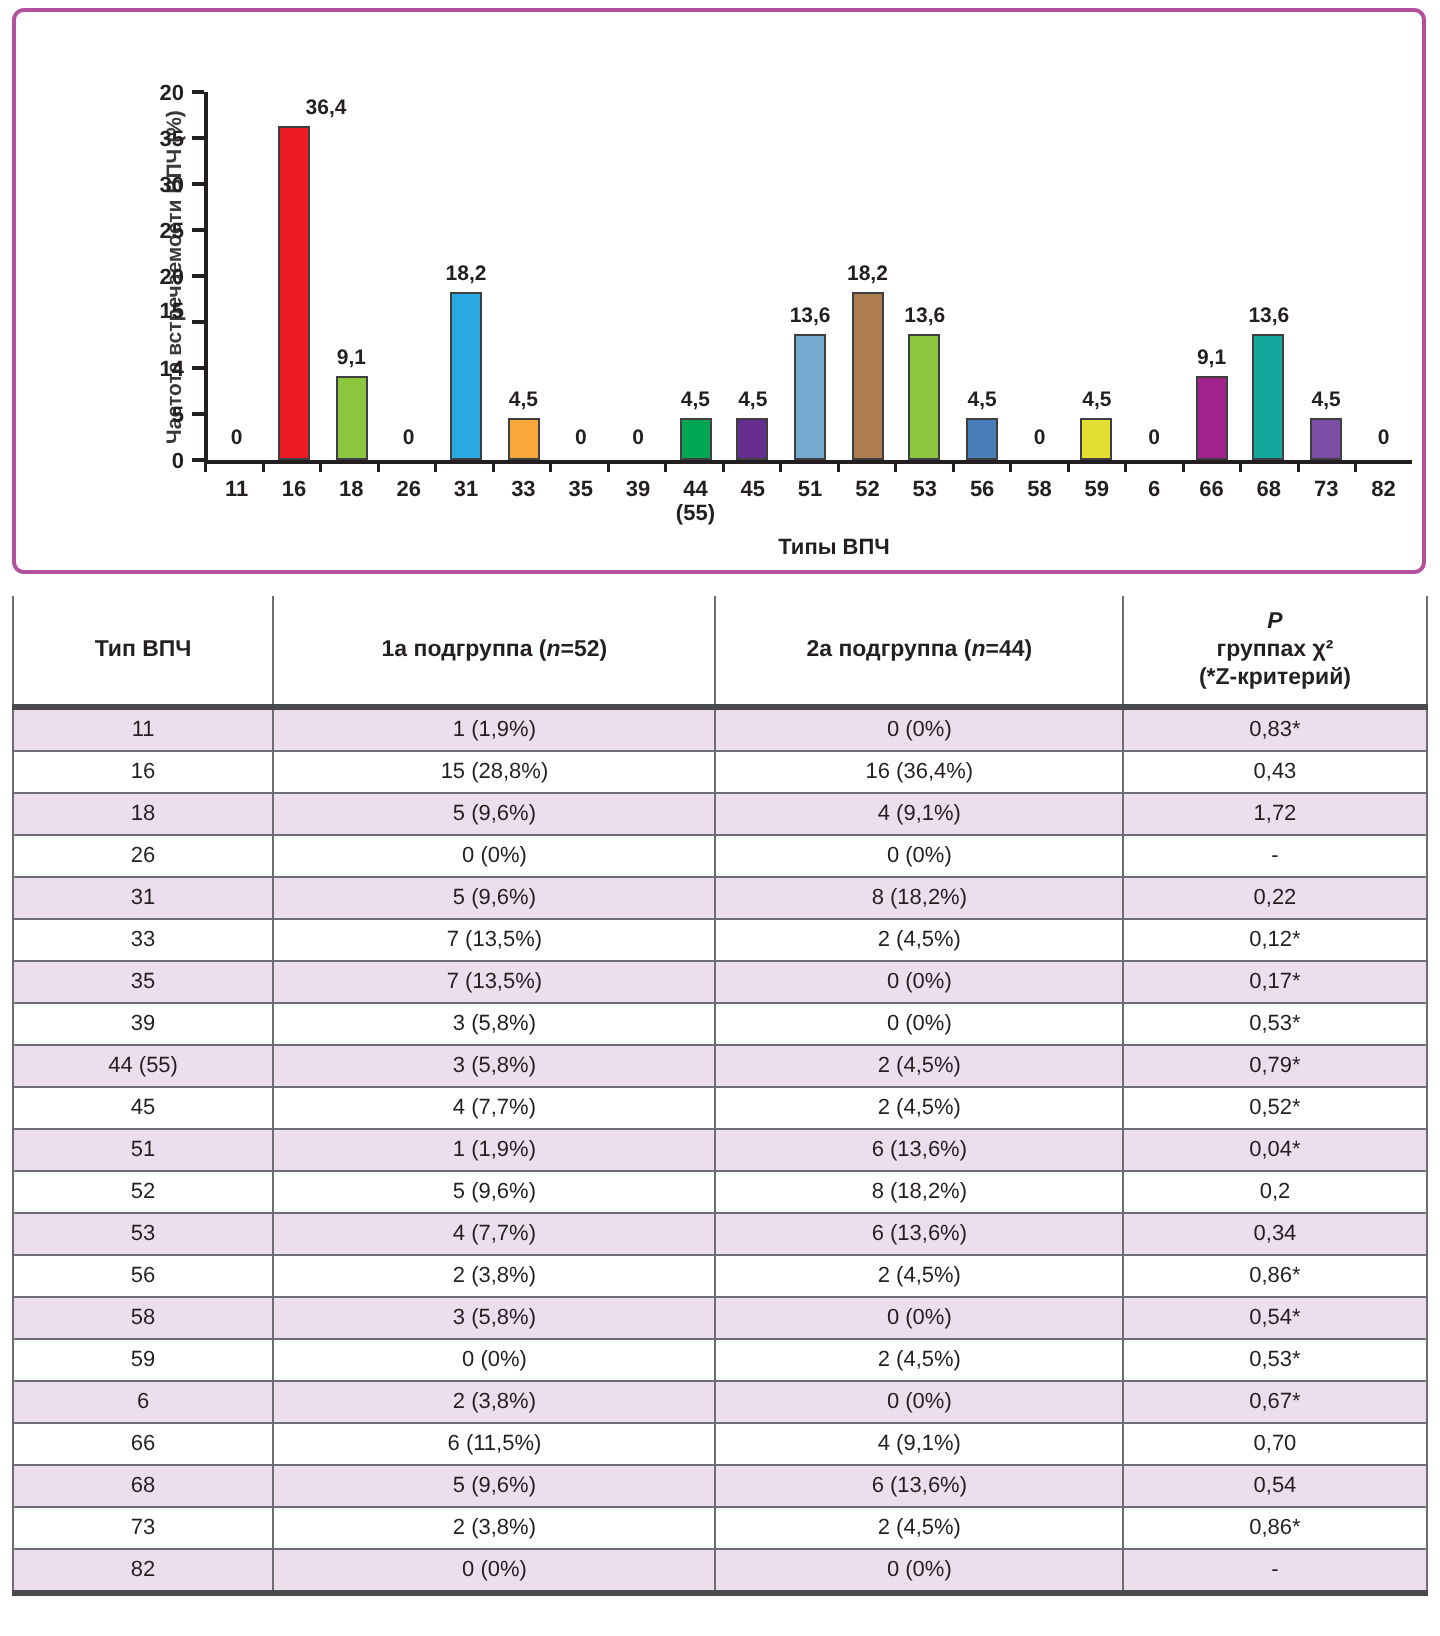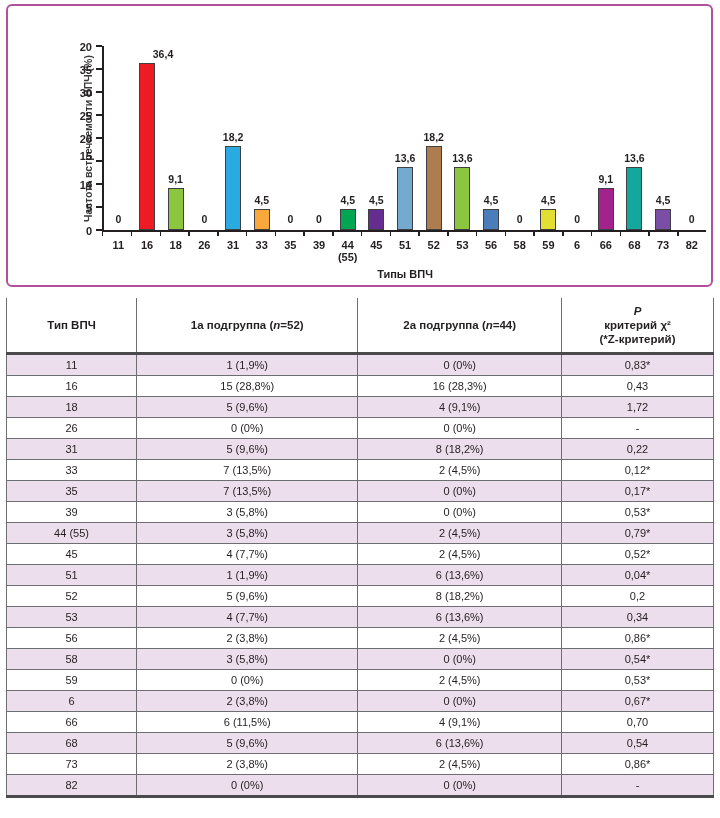--- a/index.html
+++ b/index.html
@@ -42,21 +42,21 @@
     background:repeating-linear-gradient(to right, #231f20 0 1.5px, transparent 1.5px 28.76px);
   }
   .x-labels {
     position:absolute; left:0; top:calc(100% + 9px); width:100%; display:flex;
   }
   .x-label { flex:1; text-align:center; font-size:11px; font-weight:bold; line-height:12px; }
   .y-axis { position:absolute; left:0; top:0; height:100%; width:0; }
   .ytick-mark { position:absolute; left:-8px; width:6px; height:2px; background:#231f20; }
   .ytick-label { position:absolute; left:-42px; width:30px; text-align:right; font-size:11px; font-weight:bold; }
   .x-axis-title {
-    position:absolute; left:0; top:calc(100% + 38px); width:100%;
+    position:absolute; left:12px; top:calc(100% + 38px); width:100%;
     text-align:center; font-size:11px; font-weight:bold;
   }
 
   
   .table-wrap { position:absolute; left:6px; top:298px; width:708px; }
   .tbl-title {
     background:#9a69a1; color:#ffffff; font-weight:bold; font-size:12px;
     text-align:center; padding:6px 0 5px 0;
     border-bottom:3px solid #4a4a4c;
   }
@@ -264,36 +264,36 @@
         <col class="c3">
         <col class="c4">
       </colgroup>
     <thead>
       <tr>
         <th>Тип ВПЧ</th>
         <th><span>1а подгруппа (</span><i>n</i><span>=52)</span></th>
         <th><span>2а подгруппа (</span><i>n</i><span>=44)</span></th>
         <th>
           <div class="p-line1">P</div>
-          <div>критерий χ²</div>
+          <div>группах χ²</div>
           <div>(*Z-критерий)</div>
         </th>
       </tr>
     </thead>
     <tbody>
         <tr class="alt">
           <td>11</td>
           <td>1 (1,9%)</td>
           <td>0 (0%)</td>
           <td>0,83*</td>
         </tr>
         <tr>
           <td>16</td>
           <td>15 (28,8%)</td>
-          <td>16 (28,3%)</td>
+          <td>16 (36,4%)</td>
           <td>0,43</td>
         </tr>
         <tr class="alt">
           <td>18</td>
           <td>5 (9,6%)</td>
           <td>4 (9,1%)</td>
           <td>1,72</td>
         </tr>
         <tr>
           <td>26</td>

